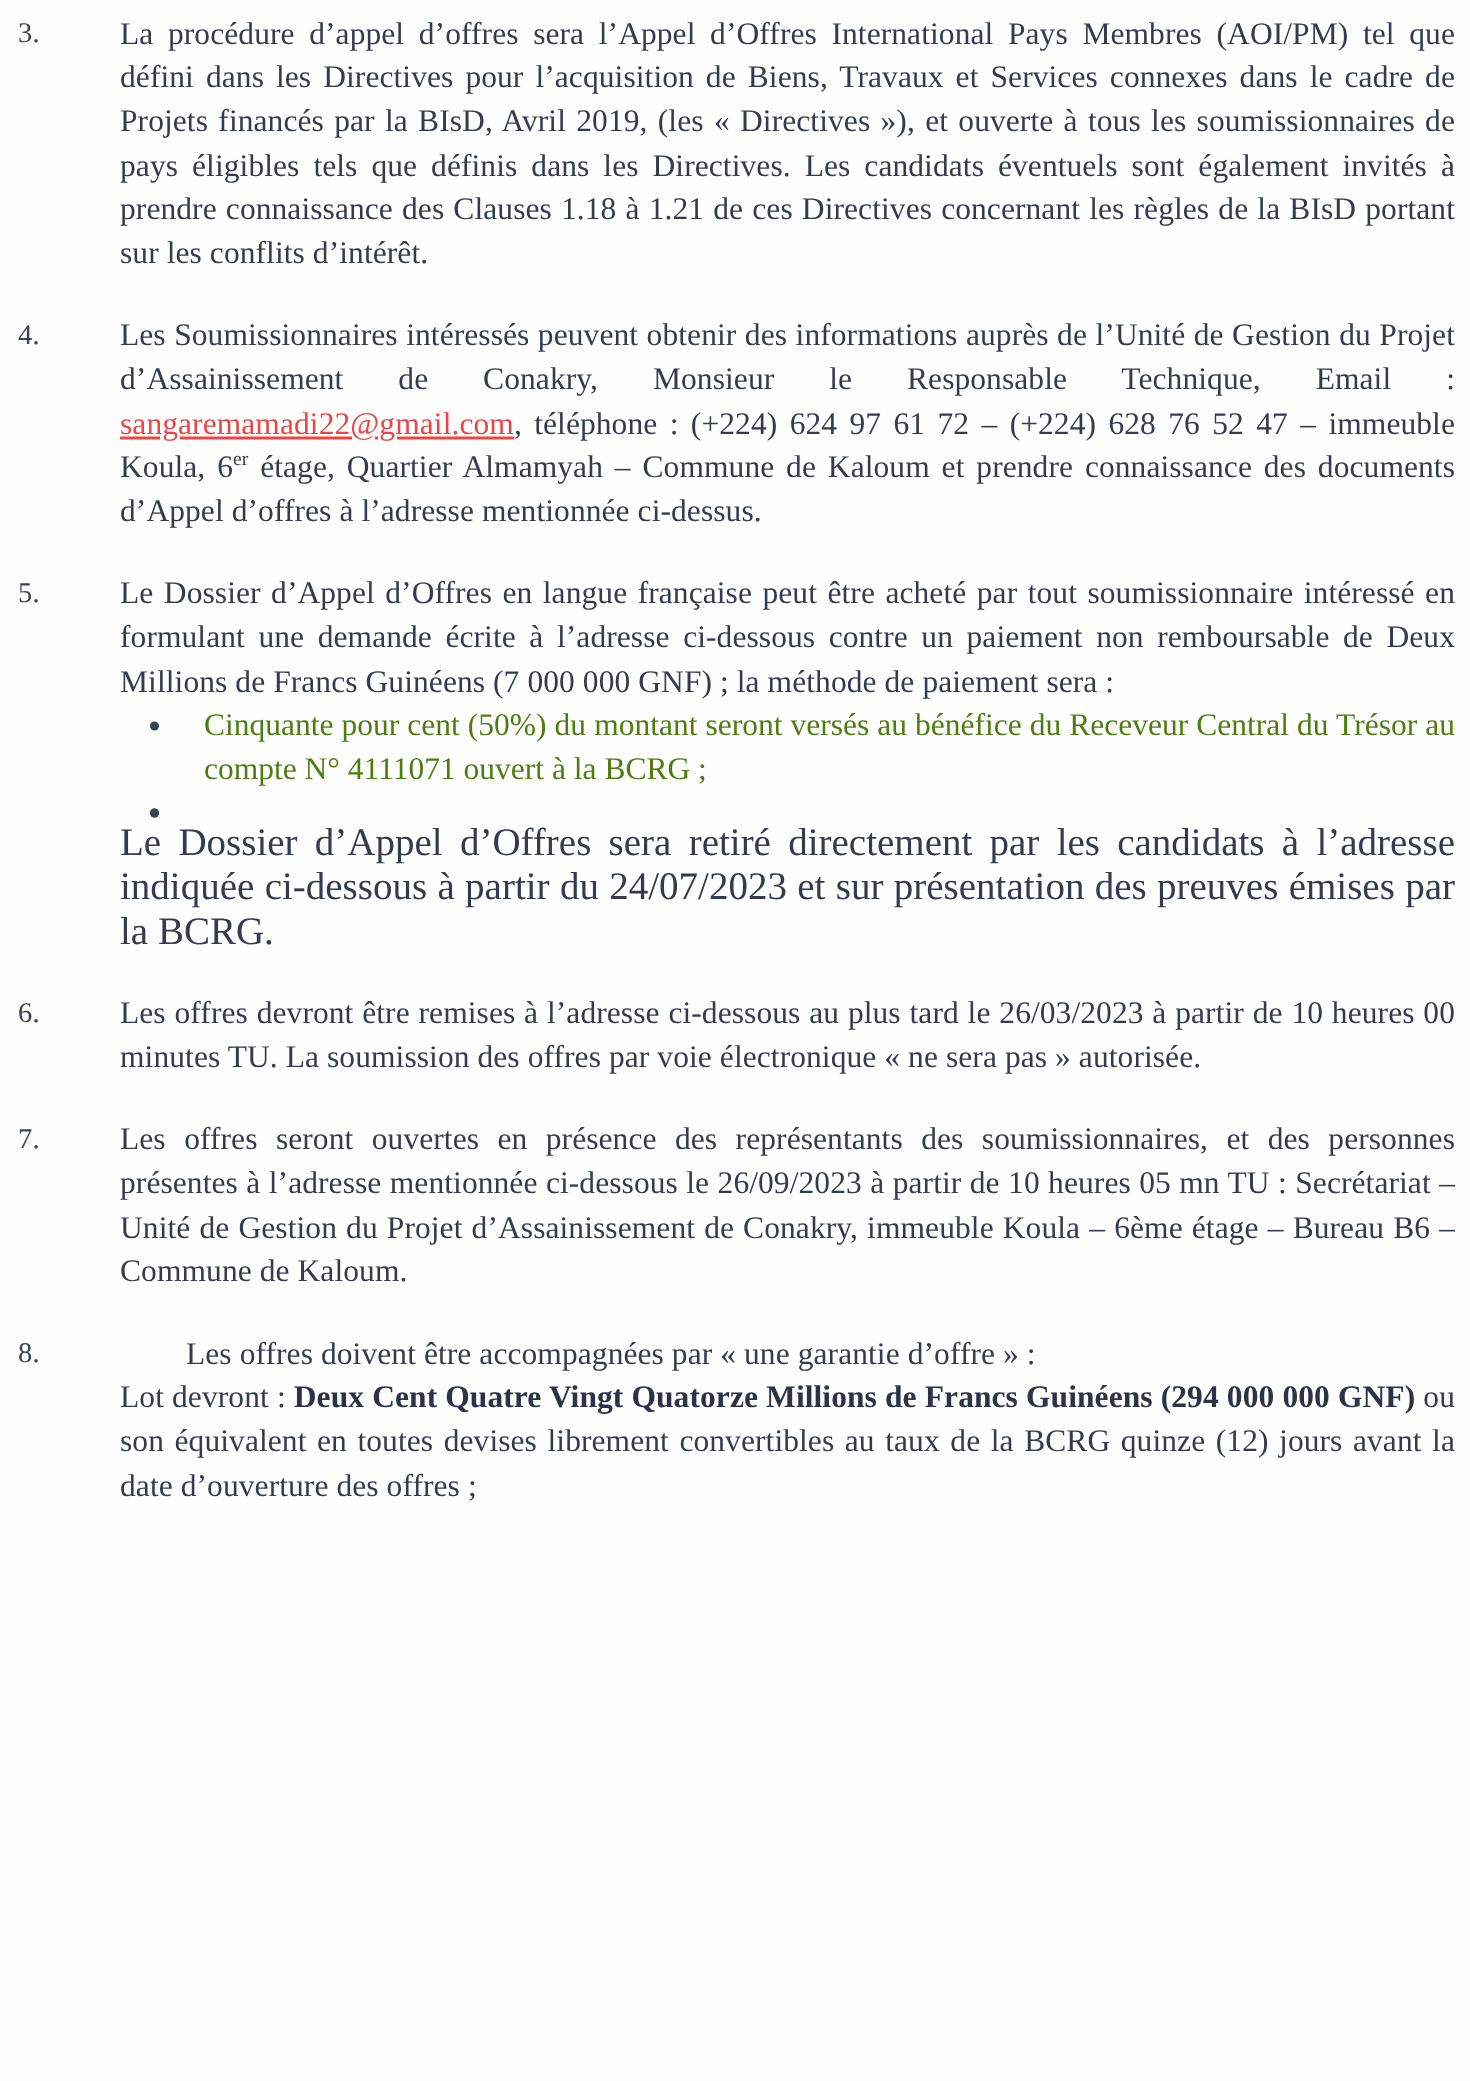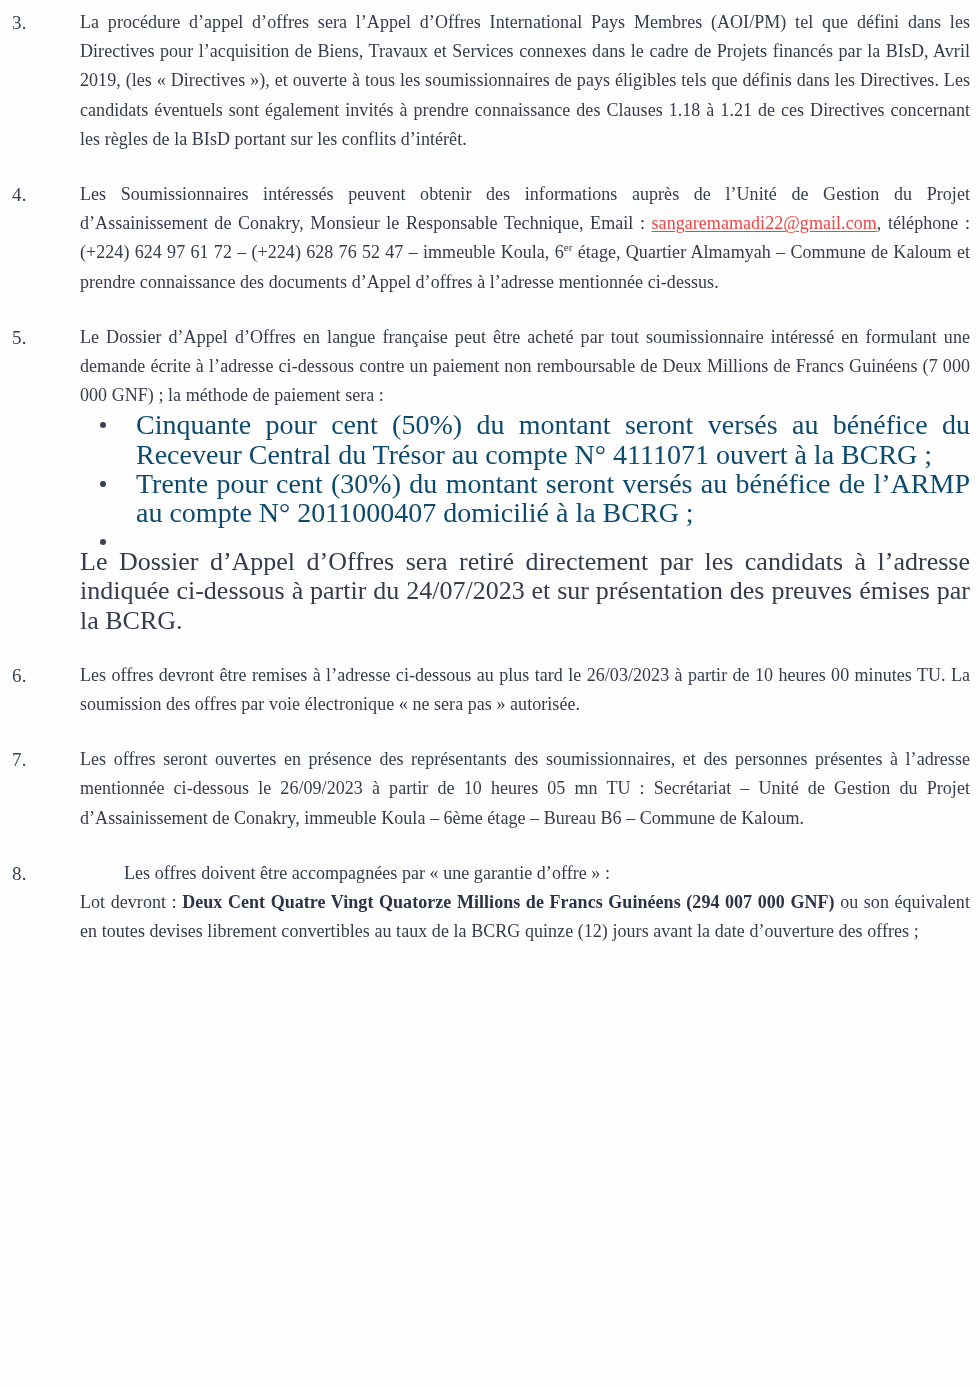--- a/index.html
+++ b/index.html
@@ -41,44 +41,44 @@
     left: 12px;
     top: 0;
     width: 44px;
     text-align: left;
     font-size: 19px;
     line-height: 29px;
     color: #3a4152;
     letter-spacing: 0.2px;
   }
   .clause-body {
-    font-size: 18px;
+    font-size: 21px;
     line-height: 29.2px;
     text-align: justify;
     text-justify: inter-word;
     color: #343b4d;
     letter-spacing: 0.05px;
   }
 
   .spacer-sm { height: 20px; }
   .spacer-md { height: 26px; }
 
   
   ul.bullets {
     list-style: none;
     margin: 0;
     padding: 0;
   }
   ul.bullets > li {
     position: relative;
     padding-left: 56px;
-    font-size: 28px;
+    font-size: 21px;
     line-height: 29.2px;
     text-align: justify;
-    color: #0c4a6e;
+    color: #4d7c0f;
   }
   ul.bullets > li .dot {
     position: absolute;
     left: 20px;
     top: 12px;
     width: 6px;
     height: 6px;
     background: #3a4152;
     border-radius: 50%;
   }
@@ -127,21 +127,20 @@
     <span class="clause-num">5.</span>
     <div class="clause-body">Le Dossier d’Appel d’Offres en langue française peut être acheté par tout soumissionnaire intéressé en formulant une demande écrite à l’adresse ci-dessous contre un paiement non remboursable de Deux Millions de Francs Guinéens (7 000 000 GNF) ; la méthode de paiement sera :</div>
 
     <ul class="bullets">
       <li>
         <span class="dot"></span>
         <span>Cinquante pour cent (50%) du montant seront versés au bénéfice du Receveur Central du Trésor au compte N° 4111071 ouvert à la BCRG ;</span>
       </li>
       <li>
         <span class="dot"></span>
-        <span>Trente pour cent (30%) du montant seront versés au bénéfice de l’ARMP au compte N° 2011000407 domicilié à la BCRG ;</span>
       </li>
       <li>
         <span class="dot"></span>
       </li>
     </ul>
 
     <div class="spacer-sm"></div>
 
     <div class="sub-para">Le Dossier d’Appel d’Offres sera retiré directement par les candidats à l’adresse indiquée ci-dessous à partir du 24/07/2023 et sur présentation des preuves émises par la BCRG.</div>
   </div>
@@ -158,16 +157,16 @@
   <div class="clause">
     <span class="clause-num">7.</span>
     <div class="clause-body">Les offres seront ouvertes en présence des représentants des soumissionnaires, et des personnes présentes à l’adresse mentionnée ci-dessous le 26/09/2023 à partir de 10 heures 05 mn TU : Secrétariat – Unité de Gestion du Projet d’Assainissement de Conakry, immeuble Koula – 6ème étage – Bureau B6 – Commune de Kaloum.</div>
   </div>
 
   <div class="spacer-md"></div>
 
   <div class="clause">
     <span class="clause-num">8.</span>
     <div class="clause-body" style="text-align:left;margin-left:44px;">Les offres doivent être accompagnées par « une garantie d’offre » :</div>
-    <div class="clause-body"><span>Lot devront : </span><b>Deux Cent Quatre Vingt Quatorze Millions de Francs Guinéens (294 007 000 GNF)</b><span> ou son équivalent en toutes devises librement convertibles au taux de la BCRG quinze (12) jours avant la date d’ouverture des offres ;</span></div>
+    <div class="clause-body"><span>Lot devront : </span><b>Deux Cent Quatre Vingt Quatorze Millions de Francs Guinéens (294 000 000 GNF)</b><span> ou son équivalent en toutes devises librement convertibles au taux de la BCRG quinze (12) jours avant la date d’ouverture des offres ;</span></div>
   </div>
 
 </div>
 
 </body></html>

